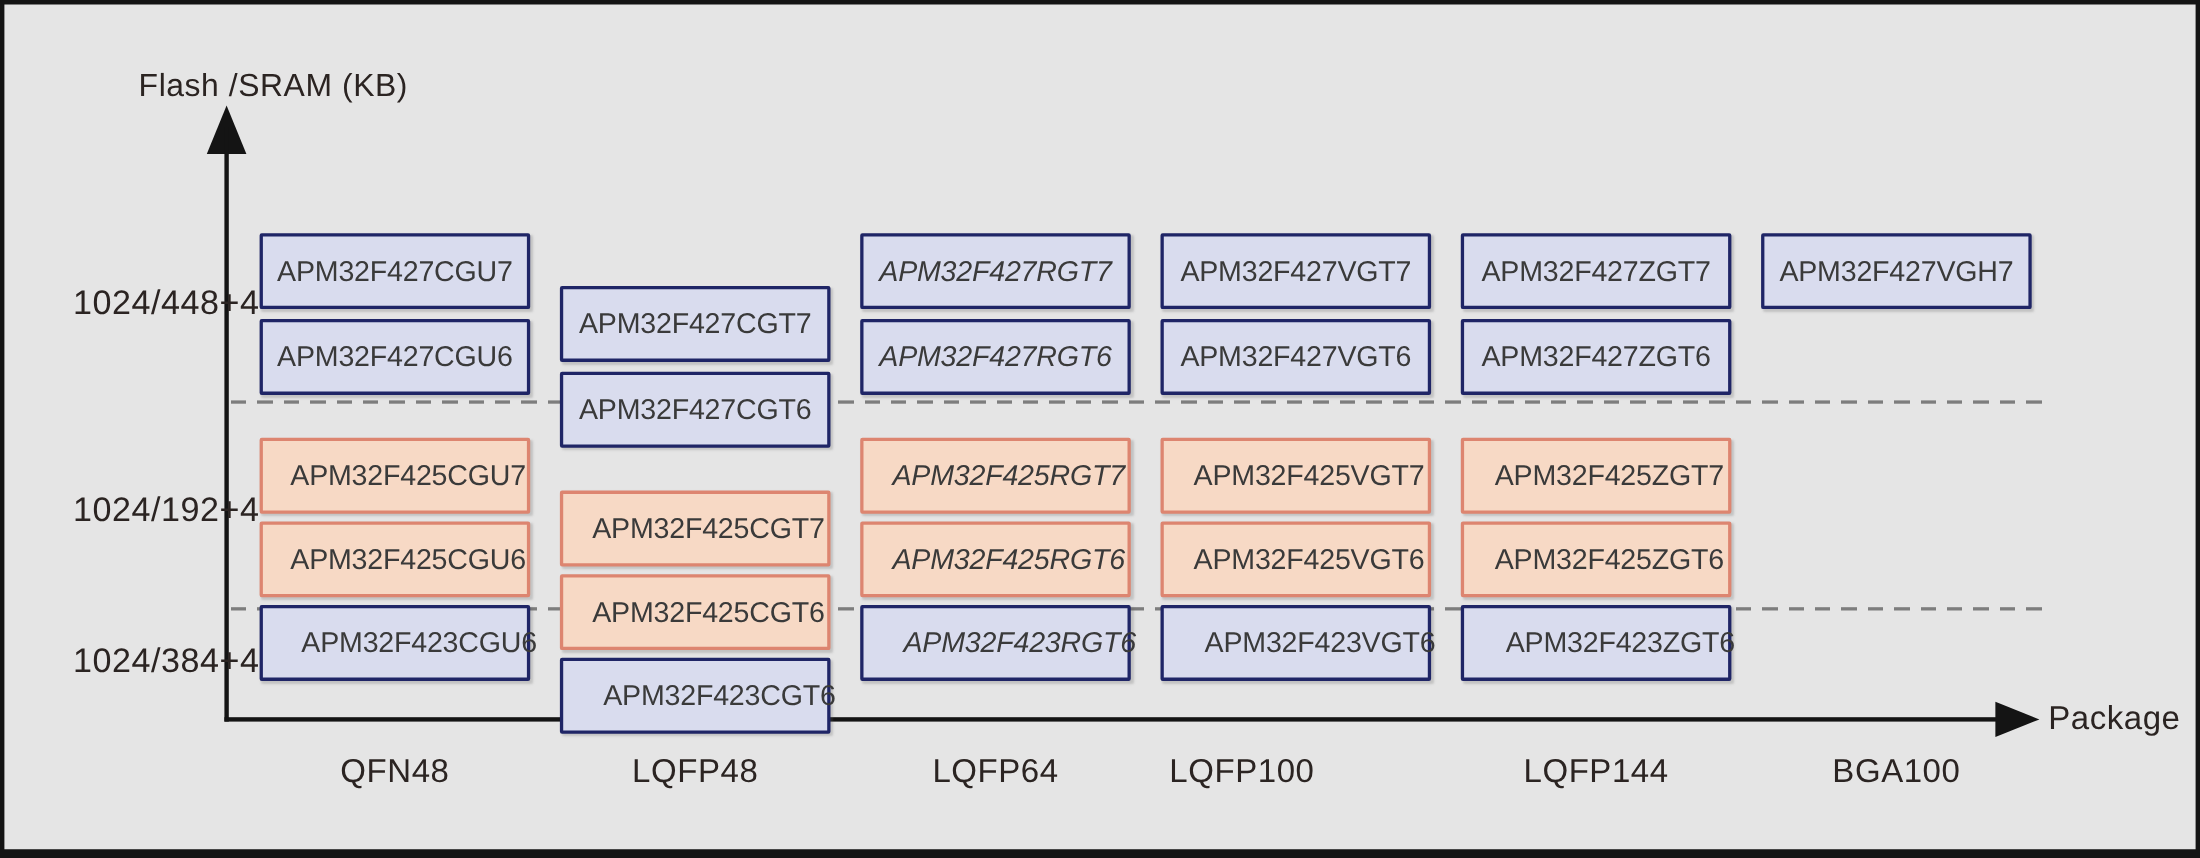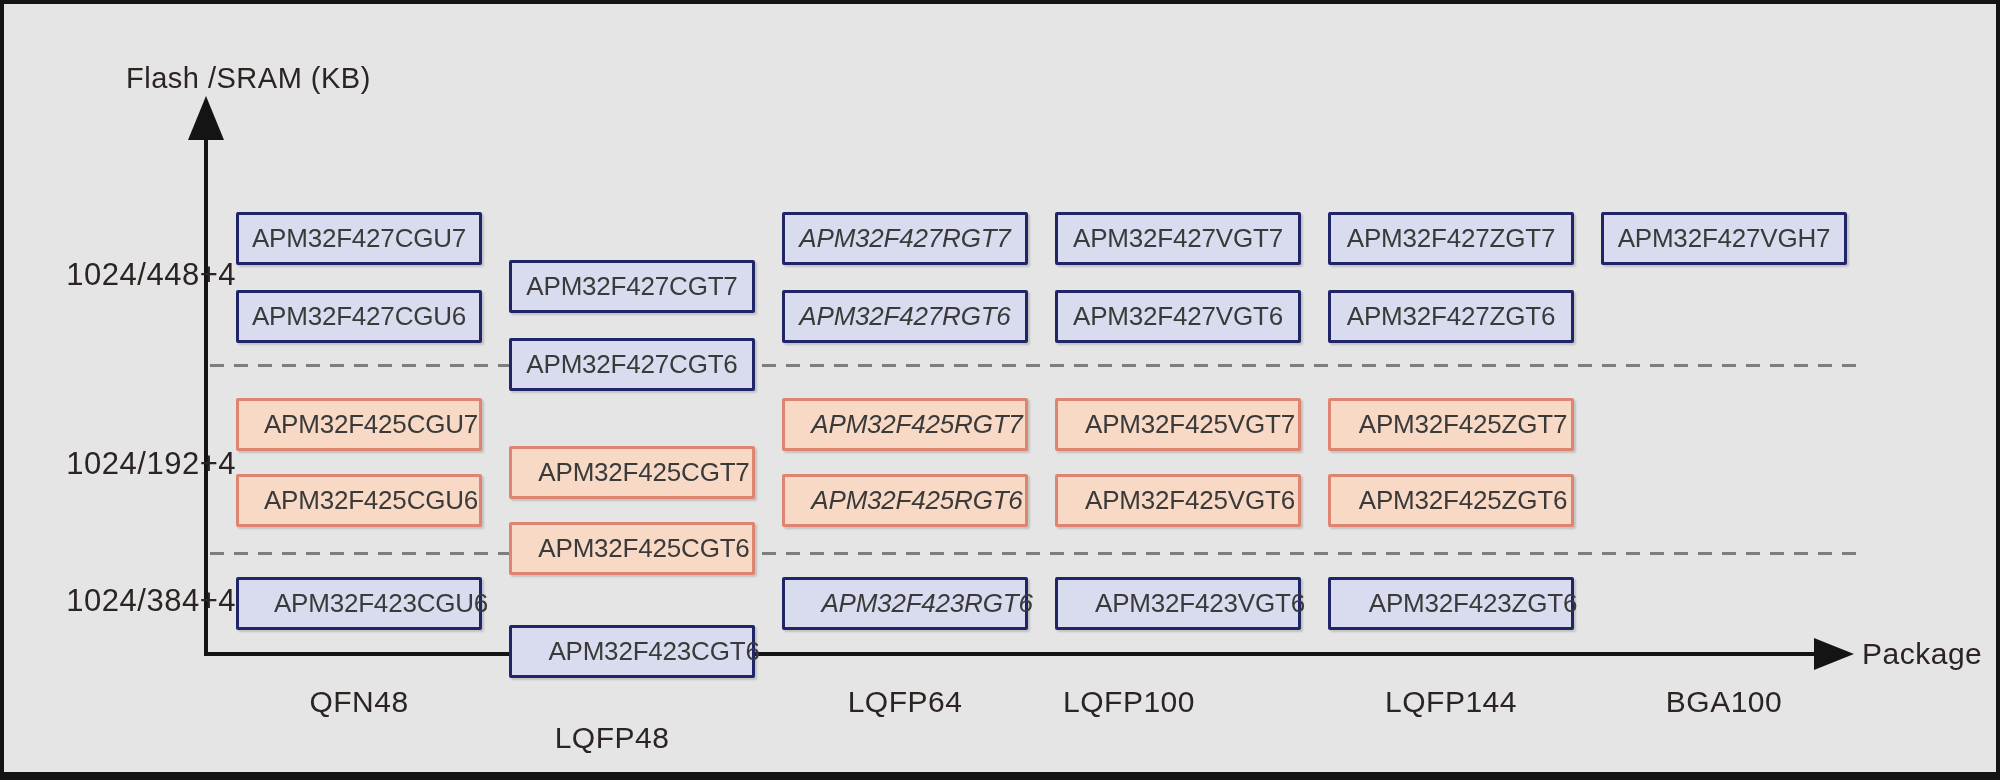--- a/index.html
+++ b/index.html
@@ -56,38 +56,38 @@
   }
   .yl0 { top: 253px; }
   .yl1 { top: 442px; }
   .yl2 { top: 579px; text-align: right; }
 
   
   .xlab {
     position: absolute; top: 681px; width: 220px; text-align: center;
     font-size: 30px; color: #2b2422; letter-spacing: 0.5px;
   }
-  .xc0 { left: 245px; } .xc1 { left: 498px; margin-top: 36px; } .xc2 { left: 791px; }
+  .xc0 { left: 245px; } .xc1 { left: 518px; } .xc2 { left: 791px; }
   .xc3 { left: 1015px; } .xc4 { left: 1337px; } .xc5 { left: 1610px; }
 
   
   .chip {
-    position: absolute; width: 246px; height: 53px;
+    position: absolute; width: 246px; height: 69px;
     box-sizing: border-box; border-radius: 2px;
     display: flex; align-items: center; justify-content: center;
     font-size: 26px; color: #3a3a3a; letter-spacing: -0.2px;
     box-shadow: 2px 2px 2px rgba(90,90,90,0.25);
   }
   .blue   { background: #d9dcee; border: 3px solid #1f2566; }
   .orange { background: #f7d9c5; border: 3px solid #dd8570; padding-left: 24px; }
 
   .c0 { left: 232px; } .c1 { left: 505px; margin-top: 48px; } .c2 { left: 778px; font-style: italic; }
   .c3 { left: 1051px; } .c4 { left: 1324px; } .c5 { left: 1597px; }
   .r0 { top: 208px; } .r1 { top: 286px; } .r2 { top: 394px; }
-  .r3 { top: 470px; } .r4 { top: 573px; padding-left: 44px; }
+  .r3 { top: 470px; } .r4 { top: 546px; padding-left: 44px; }
 </style>
 </head>
 <body>
 
 <div class="frame">
 
   <div class="y-title">Flash /SRAM (KB)</div>
   <div class="y-arrow"></div>
   <div class="y-axis-line"></div>
   <div class="x-axis-line"></div>

